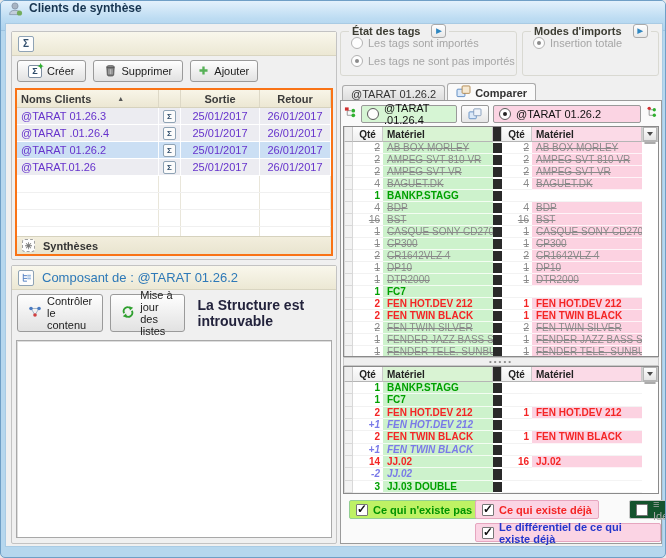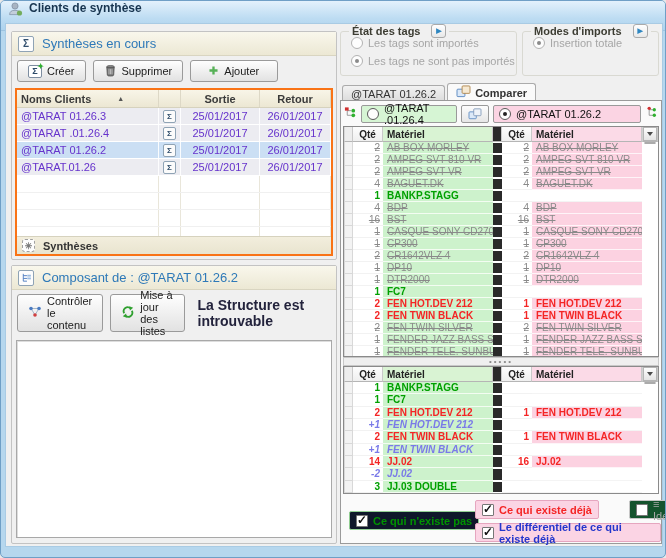--- a/index.html
+++ b/index.html
@@ -144,21 +144,21 @@
   .st-red    { color:#f42525; font-weight:bold; }
   .st-blue   { color:#7a7ae8; font-weight:bold; font-style:italic; }
 
   .splitter { position:absolute; left:2px; right:2px; top:256px; height:9px; background:#efefef;
     border:1px solid #c8c8c8; display:flex; align-items:center; justify-content:center;
     font-size:8px; letter-spacing:2px; color:#8a8a8a; line-height:4px; }
 
   
   .fbox { position:absolute; height:19px; border:1px solid #c0c0c0; border-radius:2px;
     display:flex; align-items:center; gap:5px; padding:0 6px; font-size:11px; font-weight:bold; }
-  .f-green { left:8px;  top:410px; background:#0f172a; border-color:#93cf93; color:#009300; }
+  .f-green { left:8px;  top:399px; background:#bef264; border-color:#93cf93; color:#009300; }
   .f-pink  { left:134px; top:399px; background:#fbd4e4; border-color:#e5a6bf; color:#f42525; }
   .f-ident { left:248px; top:399px; background:#14532d; border-color:#c6c6c6; color:#a8a8a8; font-weight:normal;margin-left:40px; }
   .f-diff  { left:134px; top:422px; background:#fbd4e4; border-color:#e5a6bf; color:#2336cc; }
   .fcheck { width:12px; height:12px; background:#fff; border:1px solid #777; flex:0 0 auto;
     position:relative; border-radius:1px; }
   .fcheck.on::after { content:"✓"; position:absolute; left:0px; top:-3px; font-size:12px;
     font-weight:bold; color:#111; }
 </style>
 </head>
 <body>
@@ -174,41 +174,40 @@
       </svg>
     </span>
     <span class="ttext">Clients de synthèse</span>
   </div>
 
   <div class="content">
 
     <div class="panel p1">
       <div class="phead">
         <span class="iconbox">Σ</span>
-        <span class="phtitle">Synthèses en cours</span>
       </div>
       <div class="toolbar">
         <div class="btn">
           <span class="sigmini">
               <span>Σ</span>
               <span class="plus">✦</span>
             </span>
           <span>Créer</span>
         </div>
         <div class="btn">
           <span>
             <svg viewBox="0 0 14 14" width="13" height="13">
               <ellipse cx="7" cy="3.2" rx="4.2" ry="1.6" fill="#8f8f8f" stroke="#555" stroke-width="0.8"></ellipse>
               <path d="M3 3.6 L3.6 12 Q3.7 13 7 13 Q10.3 13 10.4 12 L11 3.6 Z" fill="#7a7a7a" stroke="#4a4a4a" stroke-width="0.8"></path>
               <path d="M5.4 5.5 v5.5 M7 5.5 v5.5 M8.6 5.5 v5.5" stroke="#cfcfcf" stroke-width="0.8"></path>
             </svg>
           </span>
           <span>Supprimer</span>
         </div>
-        <div class="btn" style="width:88px;gap:6px;">
+        <div class="btn" style="width:68px;gap:6px;">
           <span>
             <svg viewBox="0 0 10 10" width="9" height="9">
               <path d="M5 0.5 v9 M0.5 5 h9" stroke="#57b157" stroke-width="2.6"></path>
             </svg>
           </span>
           <span>Ajouter</span>
         </div>
       </div>
 
       <div class="ctable">

